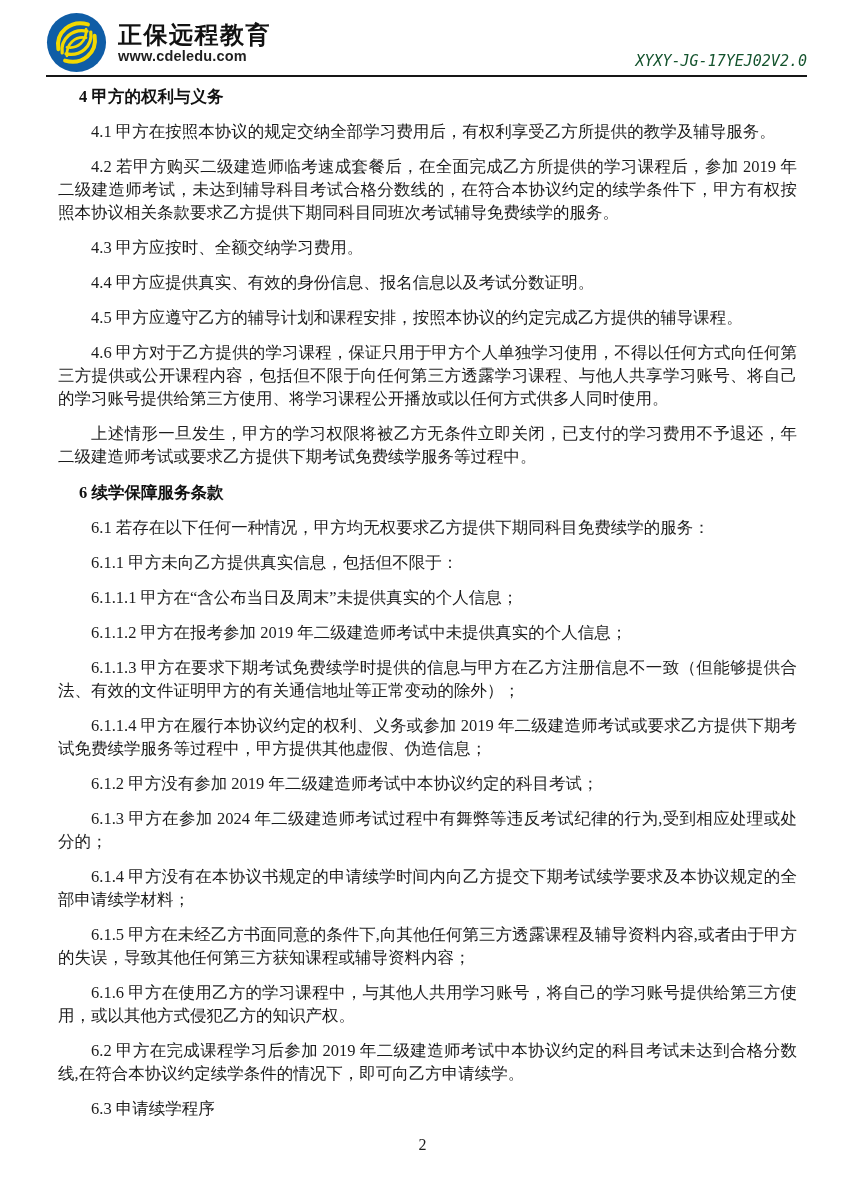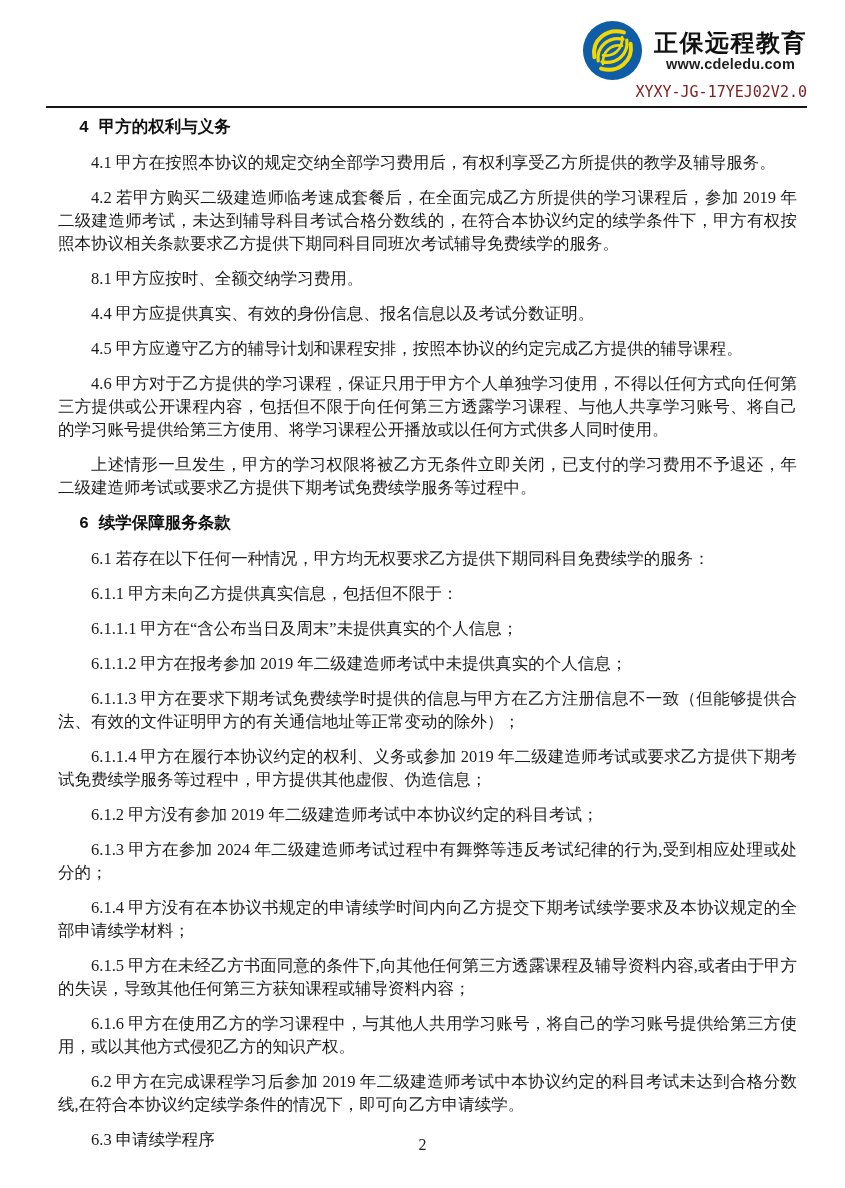--- a/index.html
+++ b/index.html
@@ -6,52 +6,51 @@
   body {
     width: 845px; height: 1188px;
     background: #ffffff;
     color: #1c1c1c;
     font-family: "Liberation Serif", "DejaVu Serif", serif;
     position: relative;
     overflow: hidden;
   }
   .page-header {
     margin: 0 38px 0 46px;
-    padding-top: 20px;
+    padding-top: 12px;
     display: flex;
     justify-content: space-between;
     align-items: flex-end;
     border-bottom: 2.5px solid #161616;
-    flex-direction: column;
   }
   .brand { display: flex; align-items: center; gap: 11px; padding-bottom: 2px; }
   .brand-logo { width: 61px; height: 61px; display: block; }
   .brand-text { display: flex; flex-direction: column; justify-content: center; }
   .brand-name {
     font-family: "Liberation Sans", sans-serif;
     font-weight: bold; font-size: 24px; line-height: 1.15;
     letter-spacing: 1.5px; color: #121212;
   }
   .brand-url {
     font-family: "Liberation Sans", sans-serif;
-    font-weight: bold; font-size: 14.5px; color: #1f1f1f; letter-spacing: .2px; text-align: center;
+    font-weight: bold; font-size: 14.5px; color: #1f1f1f; letter-spacing: .2px;
   }
   .doc-code {
     font-family: "DejaVu Sans Mono", monospace;
-    font-size: 15px; color: #7f1d1d; padding-bottom: 5px;
+    font-size: 15px; color: #14532d; padding-bottom: 5px; font-style: italic;
   }
   .document {
     padding: 8px 36px 0 46px;
     font-size: 16.5px;
     line-height: 23px;
     text-align: justify;
   }
   .section + .section { margin-top: 13px; }
   .sec-heading {
-    font-family: Liberation Mono, monospace;
+    font-family: Liberation Serif, serif;
     font-size: 16.5px; font-weight: bold; color: #111;
     margin: 0; text-indent: 2em; line-height: 23px;
   }
   .para { margin: 12px; text-indent: 2em; }
   .page-footer {
     position: absolute; bottom: 34px; left: 0; right: 0;
     text-align: center; font-size: 16px; color: #1c1c1c;
   }
 </style>
 </head>
@@ -76,21 +75,21 @@
     </div>
   </div>
   <div class="doc-code">XYXY-JG-17YEJ02V2.0</div>
 </header>
 
 <main class="document">
     <section class="section">
       <h2 class="sec-heading">4 甲方的权利与义务</h2>
       <p class="para">4.1 甲方在按照本协议的规定交纳全部学习费用后，有权利享受乙方所提供的教学及辅导服务。</p>
       <p class="para">4.2 若甲方购买二级建造师临考速成套餐后，在全面完成乙方所提供的学习课程后，参加 2019 年二级建造师考试，未达到辅导科目考试合格分数线的，在符合本协议约定的续学条件下，甲方有权按照本协议相关条款要求乙方提供下期同科目同班次考试辅导免费续学的服务。</p>
-      <p class="para">8.1 甲方应按时、全额交纳学习费用。</p>
+      <p class="para">4.3 甲方应按时、全额交纳学习费用。</p>
       <p class="para">4.4 甲方应提供真实、有效的身份信息、报名信息以及考试分数证明。</p>
       <p class="para">4.5 甲方应遵守乙方的辅导计划和课程安排，按照本协议的约定完成乙方提供的辅导课程。</p>
       <p class="para">4.6 甲方对于乙方提供的学习课程，保证只用于甲方个人单独学习使用，不得以任何方式向任何第三方提供或公开课程内容，包括但不限于向任何第三方透露学习课程、与他人共享学习账号、将自己的学习账号提供给第三方使用、将学习课程公开播放或以任何方式供多人同时使用。</p>
       <p class="para">上述情形一旦发生，甲方的学习权限将被乙方无条件立即关闭，已支付的学习费用不予退还，年二级建造师考试或要求乙方提供下期考试免费续学服务等过程中。</p>
     </section>
     <section class="section">
       <h2 class="sec-heading">6  续学保障服务条款</h2>
       <p class="para">6.1 若存在以下任何一种情况，甲方均无权要求乙方提供下期同科目免费续学的服务：</p>
       <p class="para">6.1.1 甲方未向乙方提供真实信息，包括但不限于：</p>
       <p class="para">6.1.1.1 甲方在“含公布当日及周末”未提供真实的个人信息；</p>

